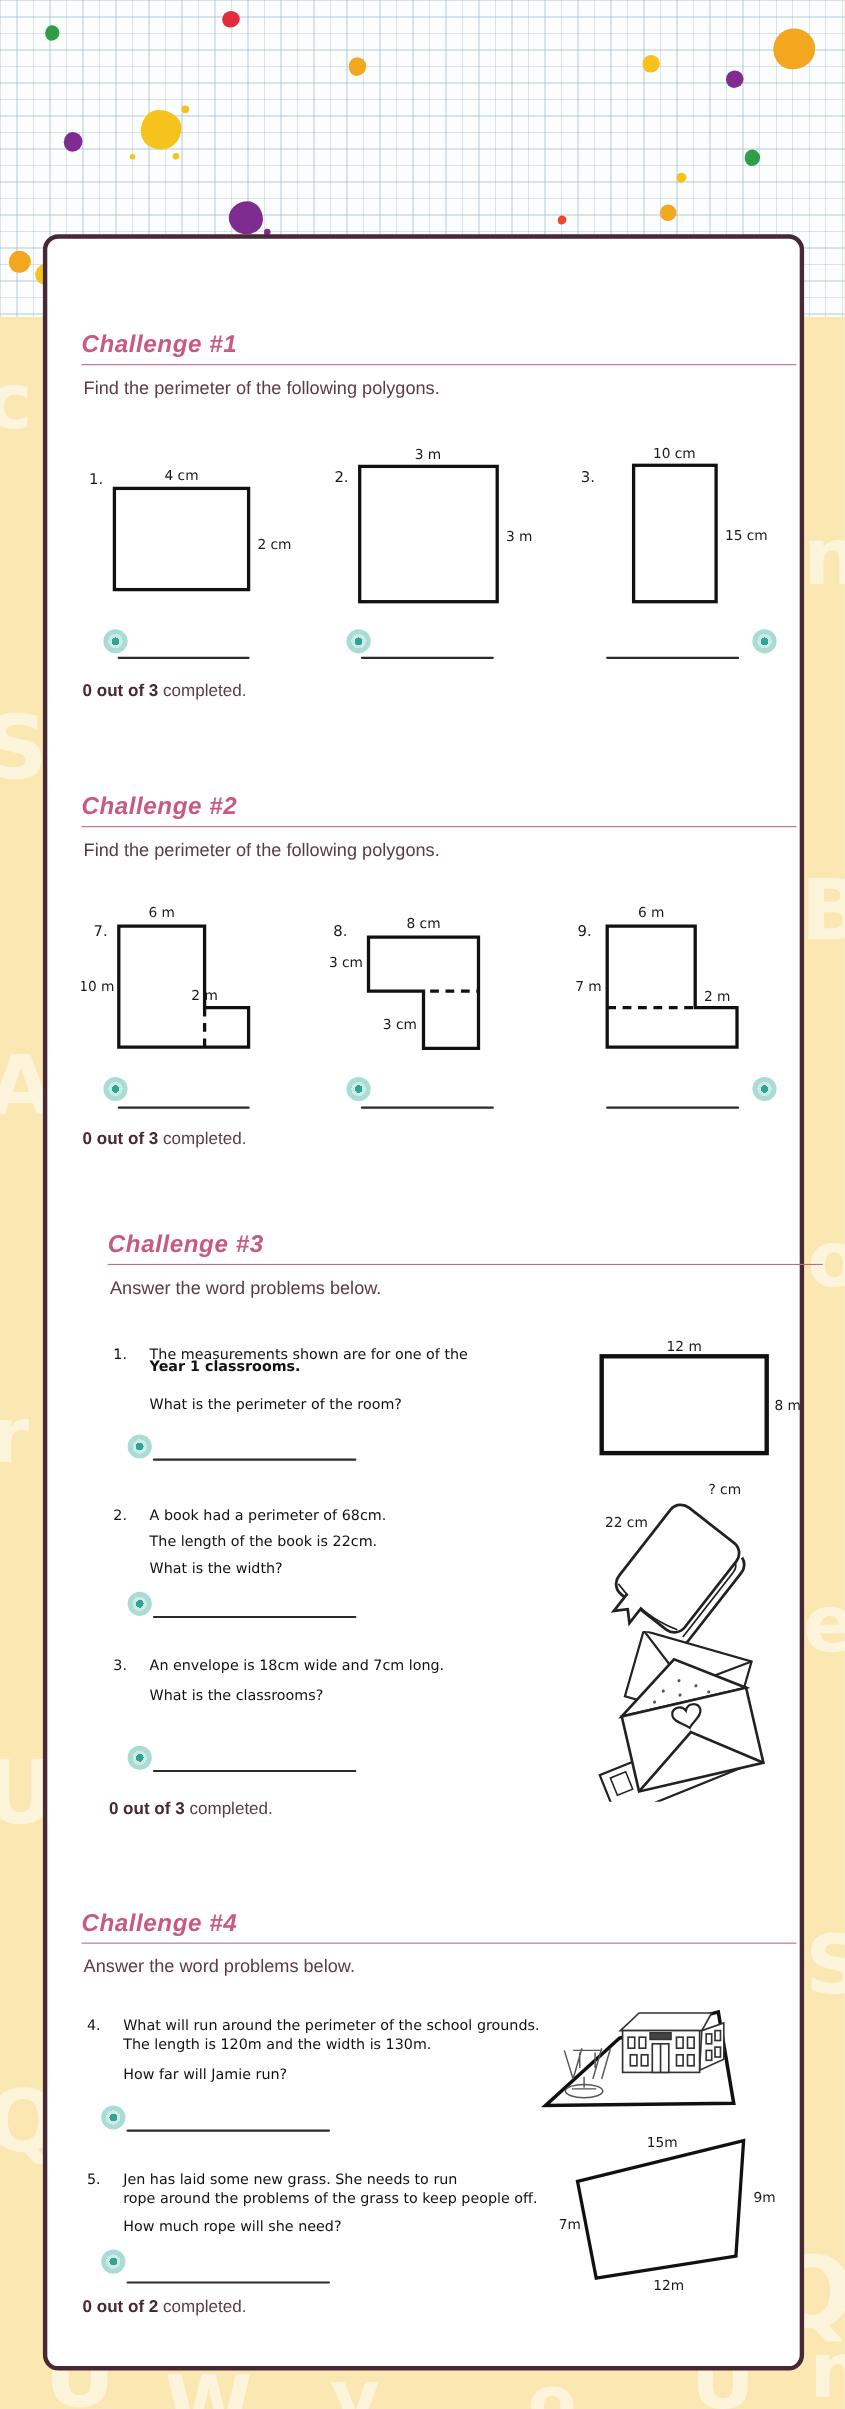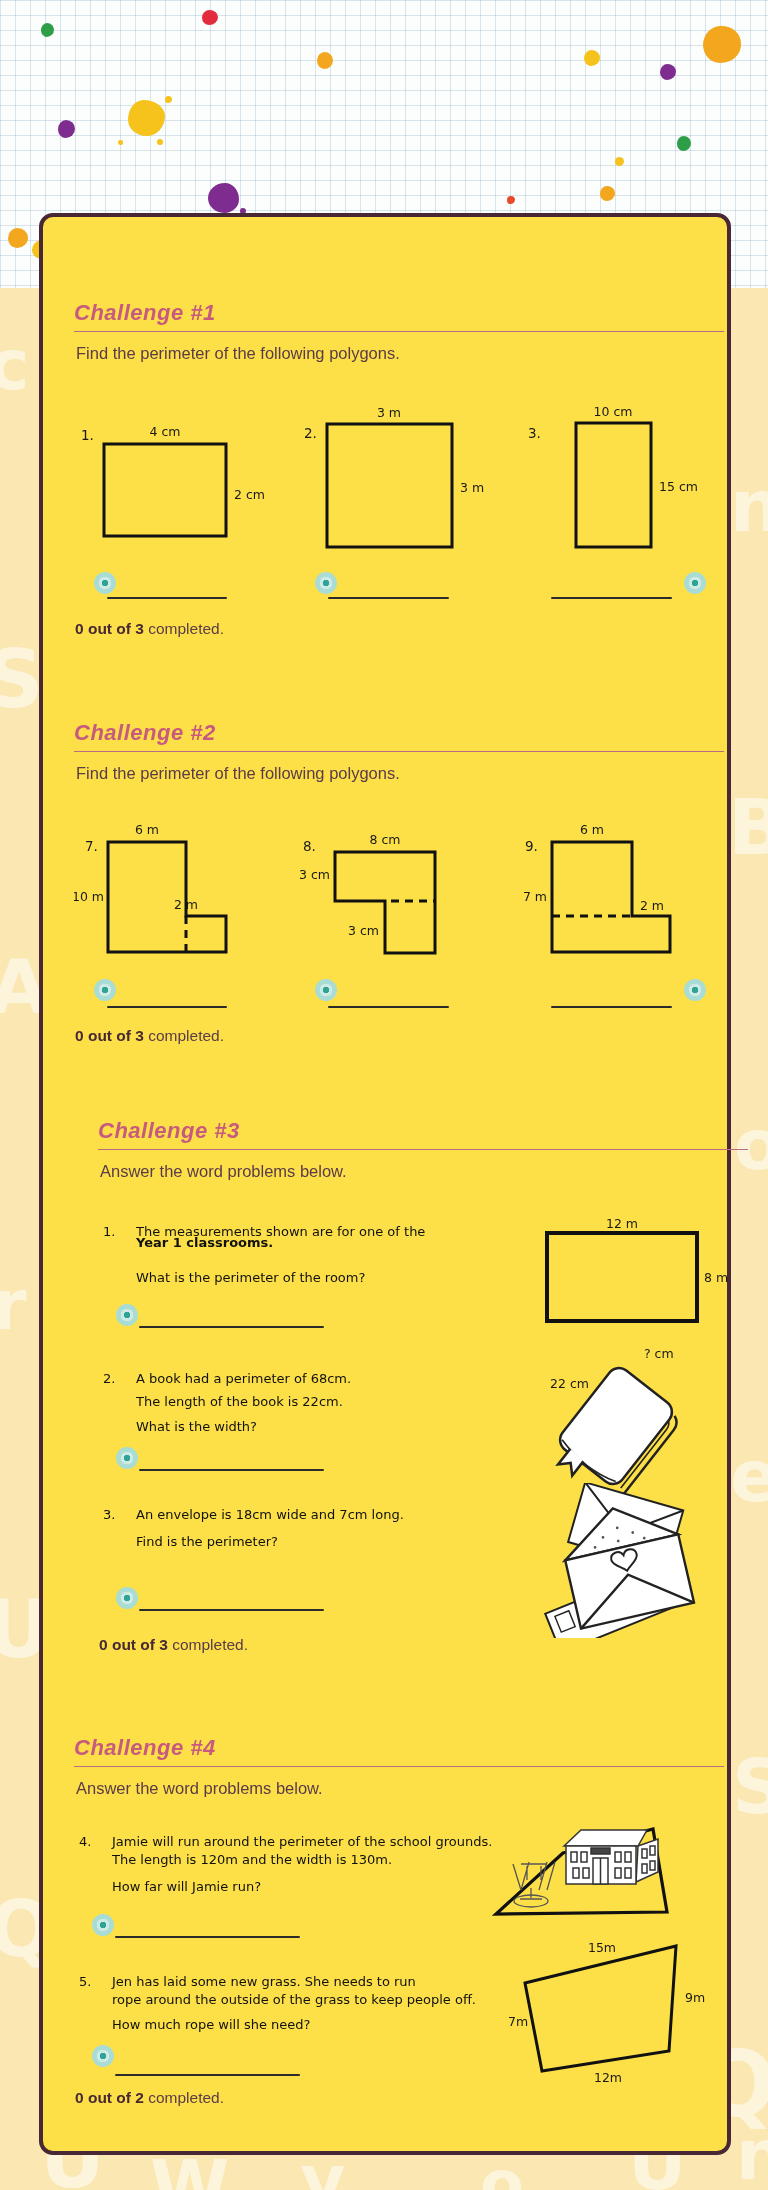--- a/index.html
+++ b/index.html
@@ -24,21 +24,21 @@
   }
   .page-title{
     position:absolute;left:0;top:96px;width:768px;text-align:center;
     font-family:"DejaVu Sans", sans-serif;font-weight:bold;font-style:italic;
     font-size:54px;letter-spacing:1px;color:#4f2b3d;
   }
   .splat{position:absolute;border-radius:47% 53% 55% 45% / 52% 48% 52% 48%;}
   
   .card{
     position:absolute;left:39px;top:213px;width:684px;height:1934px;
-    background:#fde047;border:4px solid #472834;border-radius:14px;
+    background:#ffffff;border:4px solid #472834;border-radius:14px;
   }
   .sec{position:absolute;left:31px;width:657px;}
   .ch-head{
     position:absolute;left:0;top:0;
     font-family:"Liberation Sans", sans-serif;font-weight:bold;font-style:italic;
     font-size:22px;color:#c75a7e;letter-spacing:0.5px;
   }
   .rule{position:absolute;left:0;top:31px;width:650px;height:0;border-top:1.6px solid #bc6b85;}
   .instr{position:absolute;left:2px;top:44px;font-size:16.5px;color:#5a3b49;}
   .figrow{position:absolute;left:0;}
@@ -240,21 +240,21 @@
         <path d="M46,124 q36,10 68,0" fill="none" stroke-width="1.6"></path>
         <path d="M58,126 v20 l9,-9 l9,9 v-18" fill="#fff"></path>
       </g>
       <text class="flabel" x="108" y="12">? cm</text>
       <text class="flabel" x="14" y="42">22 cm</text>
     </svg>
 
     <div class="wp" style="top:389px;height:120px;">
       <span class="wpnum" style="top:0;">3.</span>
       <div class="wpl" style="top:0;">An envelope is 18cm wide and 7cm long.</div>
-      <div class="wpl" style="top:27px;">Find is the perimeter?</div>
+      <div class="wpl" style="top:27px;">What is the classrooms?</div>
       <div>
         <span class="marker" style="left:18px;top:80px;"></span>
         <span class="aline" style="left:41px;top:102px;width:185px;"></span>
       </div>
     </div>
 
     <svg class="fig" style="left:445px;top:365px;" width="165" height="155" viewBox="0 0 165 155">
       <g transform="rotate(16 82 42)" stroke="#222" fill="#fff" stroke-width="2">
         <rect x="32" y="12" width="102" height="62"></rect>
         <path d="M32,12 L83,50 L134,12" fill="none"></path>
@@ -282,21 +282,21 @@
     <div class="progress" style="top:518px;"><b>0 out of 3</b><span> completed.</span></div>
   </div>
 
   <div class="sec" style="top:1518px;height:395px;">
     <div class="ch-head">Challenge #4</div>
     <div class="rule"></div>
     <div class="instr">Answer the word problems below.</div>
 
     <div class="wp" style="top:99px;height:115px;">
       <span class="wpnum" style="top:0;">4.</span>
-      <div class="wpl" style="top:0;">Jamie will run around the perimeter of the school grounds.</div>
+      <div class="wpl" style="top:0;">What will run around the perimeter of the school grounds.</div>
       <div class="wpl" style="top:18px;">The length is 120m and the width is 130m.</div>
       <div class="wpl" style="top:45px;">How far will Jamie run?</div>
       <div>
         <span class="marker" style="left:18px;top:80px;"></span>
         <span class="aline" style="left:41px;top:102px;width:185px;"></span>
       </div>
     </div>
 
     <svg class="fig" style="left:413px;top:87px;" width="212" height="100" viewBox="0 0 212 100">
       <path d="M76,31 L166,7 L180,90 L9,92 Z" fill="none" stroke="#111" stroke-width="3.2"></path>
@@ -323,21 +323,21 @@
       <g stroke="#555" fill="none" stroke-width="1.3">
         <path d="M26,42 L34,68 M42,40 L34,68 M34,42 L60,42 M60,40 L52,68 M68,40 L60,68 M40,44 v14 M54,44 v14"></path>
         <ellipse cx="44" cy="79" rx="17" ry="6"></ellipse>
         <path d="M44,66 v10 M33,77 h22"></path>
       </g>
     </svg>
 
     <div class="wp" style="top:239px;height:115px;">
       <span class="wpnum" style="top:0;">5.</span>
       <div class="wpl" style="top:0;">Jen has laid some new grass. She needs to run</div>
-      <div class="wpl" style="top:18px;">rope around the outside of the grass to keep people off.</div>
+      <div class="wpl" style="top:18px;">rope around the problems of the grass to keep people off.</div>
       <div class="wpl" style="top:43px;">How much rope will she need?</div>
       <div>
         <span class="marker" style="left:18px;top:71px;"></span>
         <span class="aline" style="left:41px;top:100px;width:185px;"></span>
       </div>
     </div>
 
     <svg class="fig" style="left:428px;top:203px;" width="212" height="150" viewBox="0 0 212 150">
       <path d="M23,45 L174,8 L167,113 L40,133 Z" fill="none" stroke="#111" stroke-width="3"></path>
       <text class="flabel" x="100" y="14" text-anchor="middle">15m</text>

